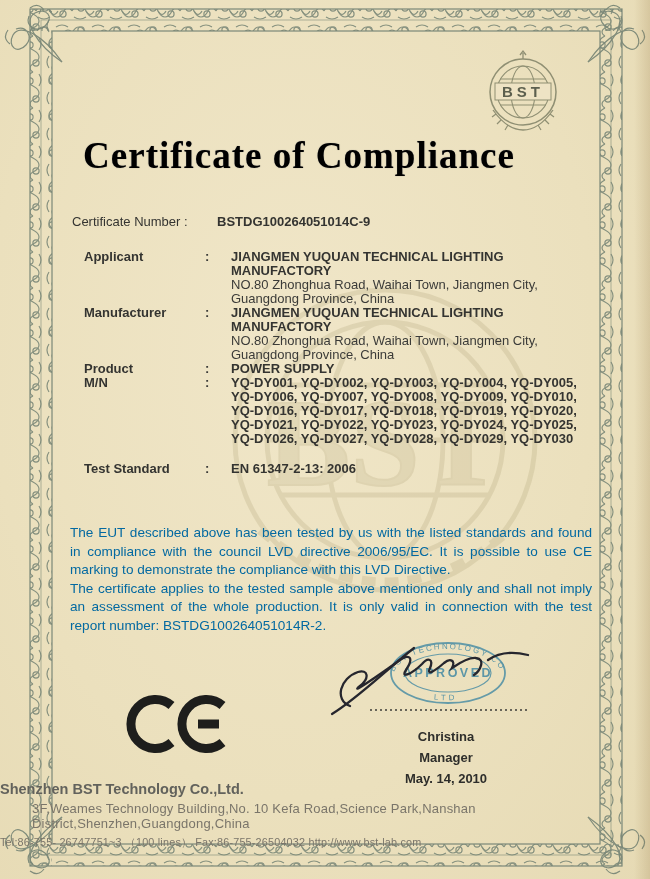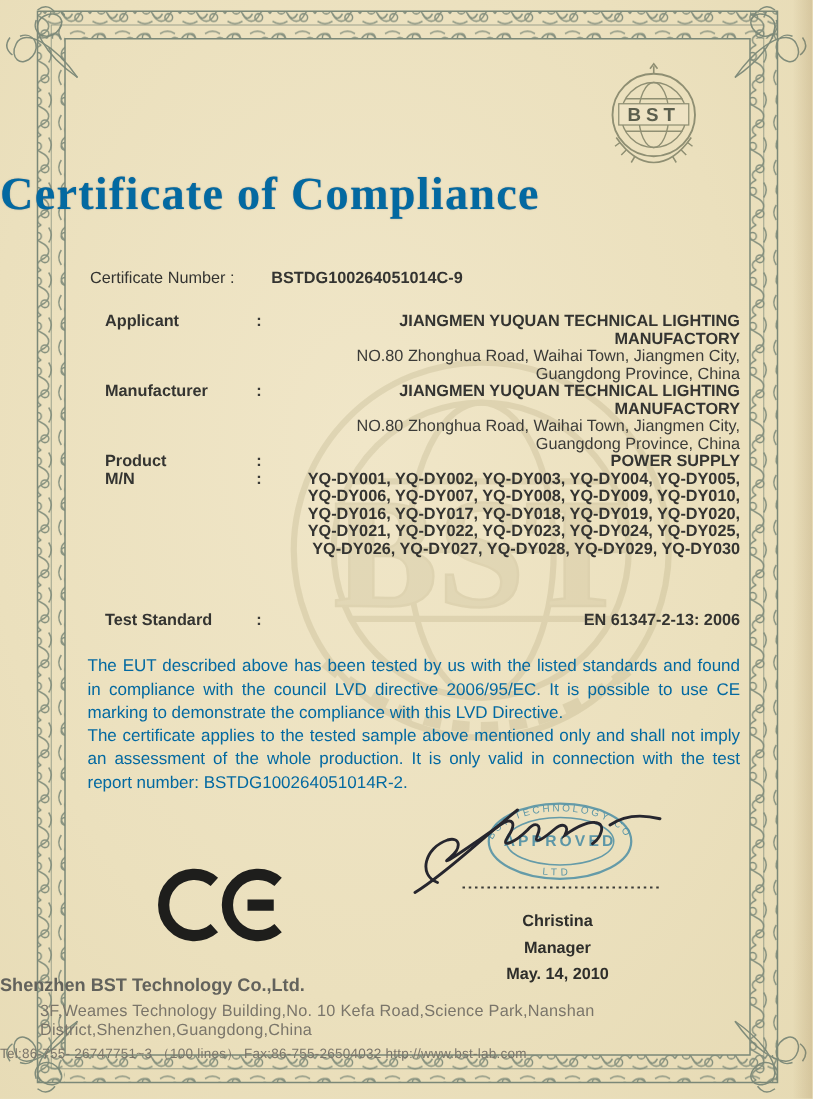--- a/index.html
+++ b/index.html
@@ -8,37 +8,37 @@
     background:#ece1bf;
     background-image:radial-gradient(ellipse at 45% 40%, #f0e6c8 0%, #ebe0bd 60%, #e6dab4 100%);
     font-family:"Liberation Sans", sans-serif;
     color:#3b3b38;
   }
   .edge-shade{position:absolute;top:0;right:0;width:16px;height:879px;
     background:linear-gradient(to right, rgba(150,120,70,0), rgba(150,120,70,.22));pointer-events:none;}
   .abs{position:absolute;}
   
   .title{
-    top:134px;left:0;width:598px;text-align:left;
+    top:134px;left:0;width:598px;text-align:center;
     font-family:"Liberation Serif", serif;font-weight:bold;font-size:37px;
-    color:#0369a1;letter-spacing:1px;
+    color:#000000;letter-spacing:1px;
     text-shadow:0 0 1px rgba(74,81,97,.55);
   }
   
   .certnum{top:214px;left:72px;width:520px;display:flex;font-size:13px;line-height:16px;}
   .certnum .lbl{width:145px;font-weight:normal;color:#343431;}
   .certnum .val{font-weight:bold;color:#343431;}
   .fields{top:250px;left:84px;width:508px;font-size:13px;line-height:14px;}
   .frow{display:flex;}
   .frow .lbl{width:121px;font-weight:bold;color:#343431;flex-shrink:0;}
   .frow .col{width:26px;font-weight:bold;flex-shrink:0;}
-  .frow .val{flex:1;text-align:right;}
+  .frow .val{flex:1;}
   .frow .val div{min-height:14px;}
   .b{font-weight:bold;color:#343431;}
-  .gap-top{margin-top:43px;}
+  .gap-top{margin-top:16px;}
   
   .bodytext{top:524px;left:70px;width:522px;font-size:13.6px;line-height:18.6px;
     text-align:justify;color:#0369a1;}
   .bodytext p{margin:0;}
   
   .sig{top:626px;left:330px;width:232px;text-align:center;}
   .sig .names{font-weight:bold;font-size:13px;color:#2e2e2b;line-height:21px;margin-top:2px;}
   
   .footer{top:781px;left:0;width:650px;text-align:left;}
   .footer .co{font-size:14.5px;font-weight:bold;color:#62625c;margin-bottom:4px;}

